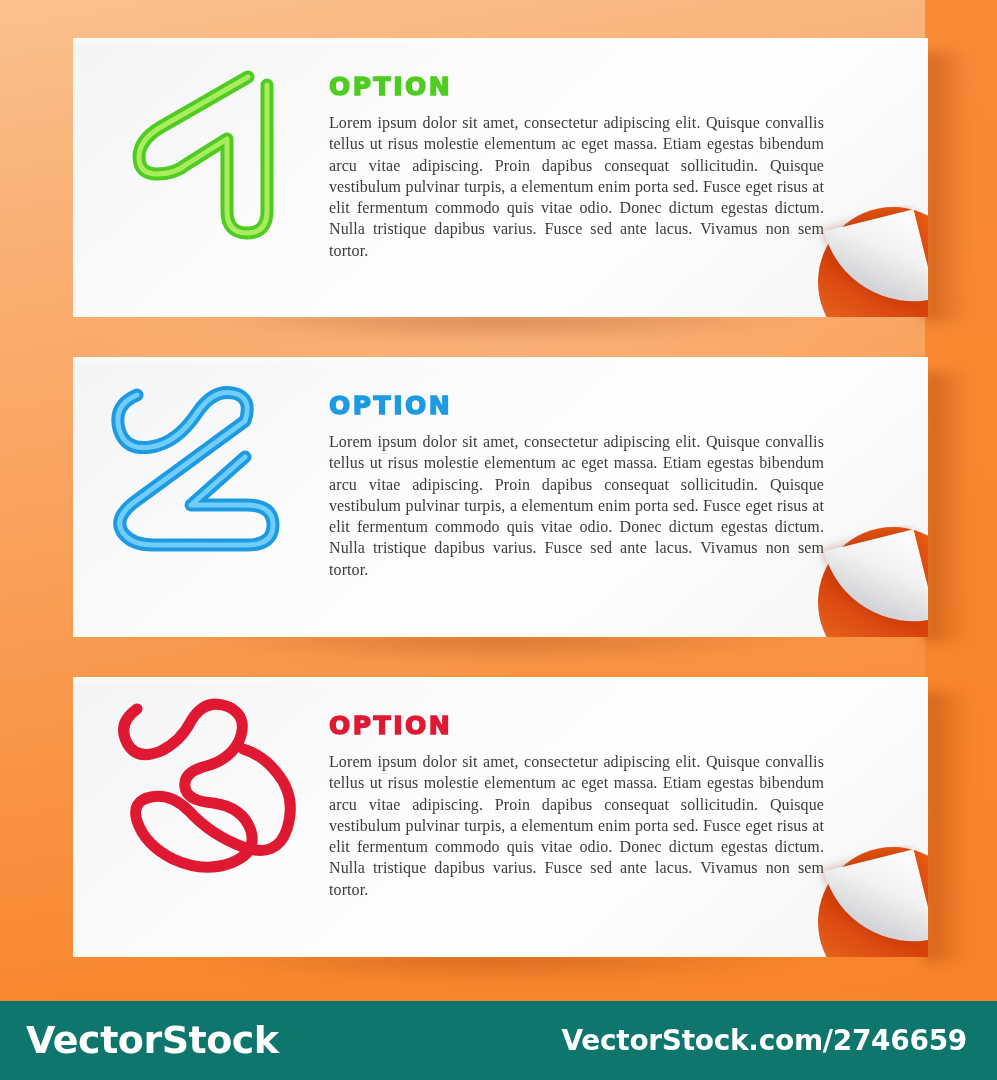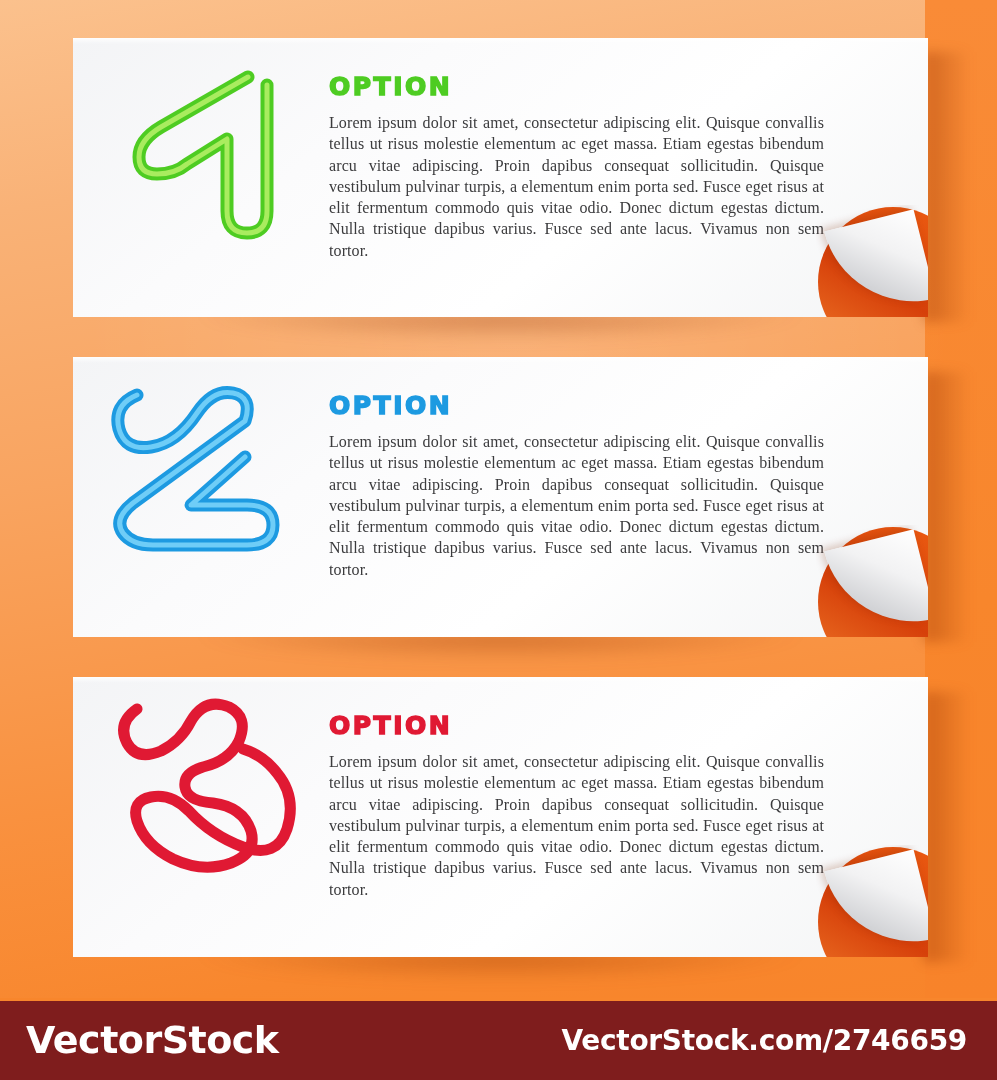--- a/index.html
+++ b/index.html
@@ -129,21 +129,21 @@
     text-align: justify;
     margin: 0;
     letter-spacing: 0.1px;
   }
 
   
   .footer {
     position: absolute;
     left: 0; bottom: 0;
     width: 997px; height: 82px;
-    background: #7f1d1d;
+    background: #0f766e;
   }
   .footer-rule {
     position: absolute;
     left: 0; top: 0; width: 997px; height: 3px;
     background: #f8862c;
   }
   .footer-brand {
     position: absolute;
     left: 26px; top: 20px;
     color: #ffffff;

